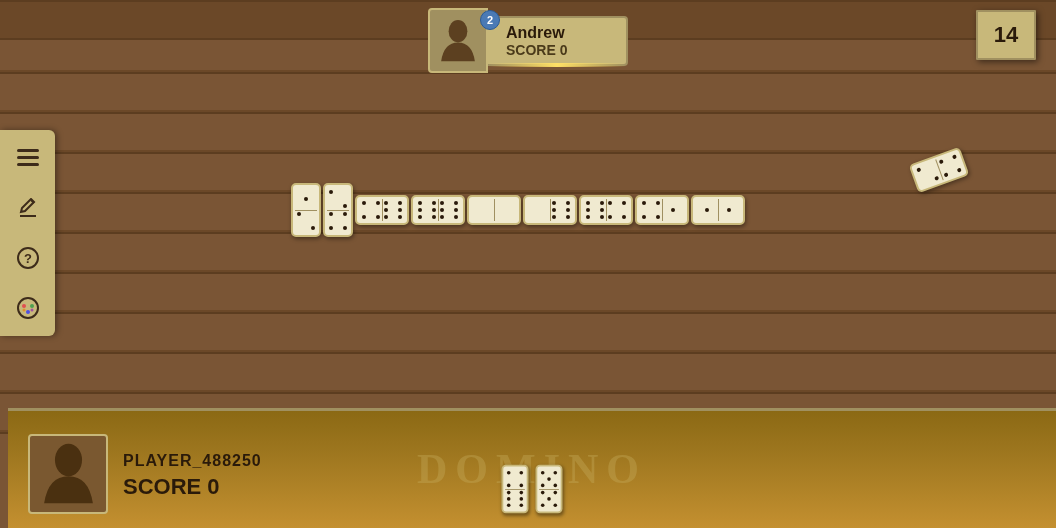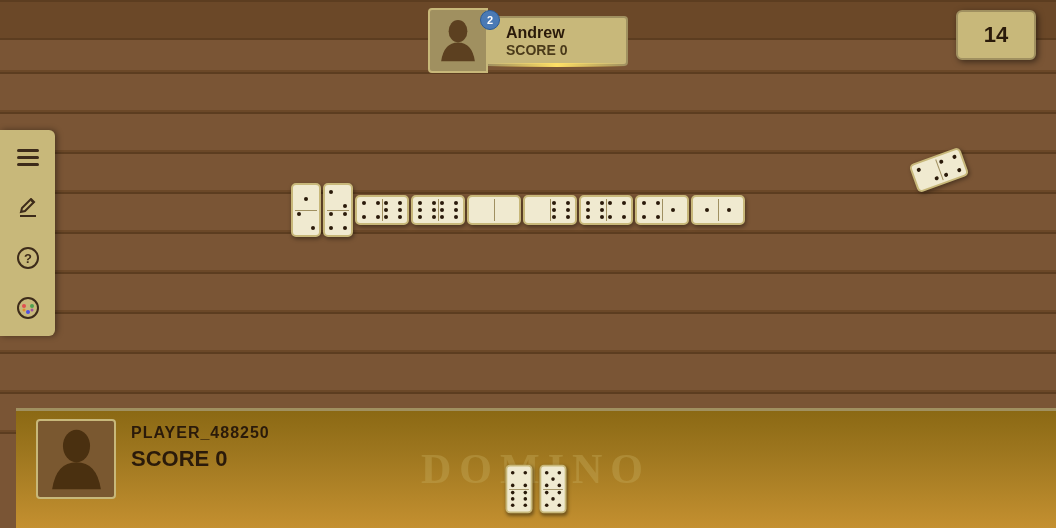--- a/index.html
+++ b/index.html
@@ -79,25 +79,25 @@
       border-radius: 4px;
       color: #3d2b1a;
       font-size: 18px;
     }
 
     
     .top-score-badge {
       position: absolute;
       right: 20px;
       top: 10px;
-      width: 80px;
+      width: 60px;
       height: 50px;
       background: #c8b87a;
       border: 2px solid #a09060;
-      border-radius: 6px;
+      border-radius: 1px;
       display: flex;
       align-items: center;
       justify-content: center;
       font-size: 22px;
       font-weight: bold;
       color: #2a1a0a;
       box-shadow: 2px 2px 6px rgba(0,0,0,0.5);
     }
 
     
@@ -271,27 +271,27 @@
       justify-content: space-between;
       padding: 3px;
       box-shadow: 1px 2px 4px rgba(0,0,0,0.4);
       transform: rotate(-20deg);
     }
 
     
     .player-bottom-panel {
       position: absolute;
       bottom: 0;
-      left: 16px;
+      left: 8px;
       right: 0;
       height: 120px;
       background: linear-gradient(180deg, #8b6914 0%, #a07820 40%, #c49030 100%);
       border-top: 3px solid #a09060;
       display: flex;
-      align-items: flex-start;
+      align-items: center;
       padding-top: 8px;
     }
     .player-bottom-avatar {
       width: 80px;
       height: 80px;
       background: #7a5830;
       margin-left: 20px;
       border: 2px solid #c8b87a;
       border-radius: 4px;
       display: flex;

